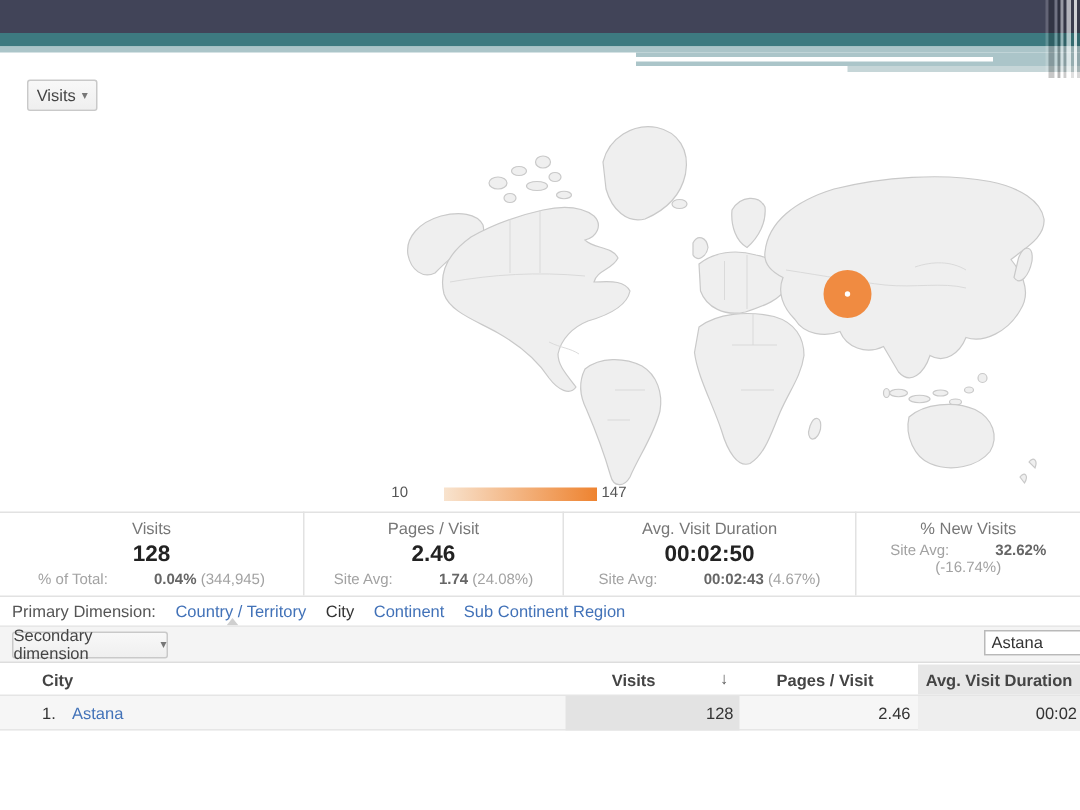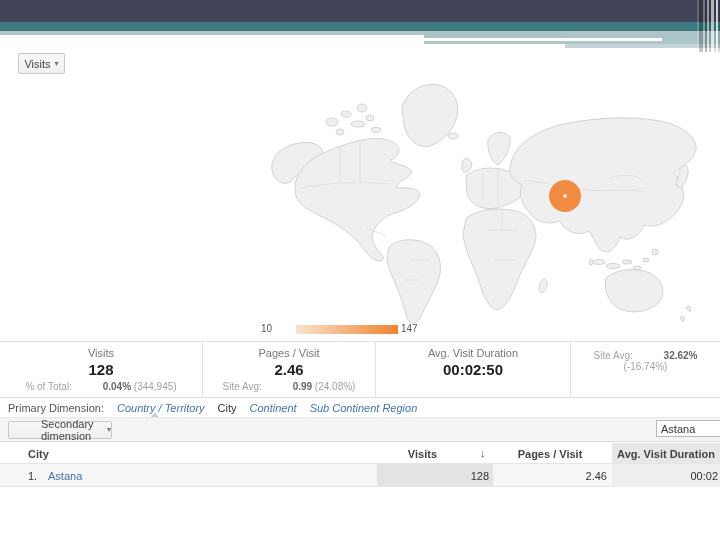--- a/index.html
+++ b/index.html
@@ -21,21 +21,21 @@
 
   
   .ga-btn {
     display:flex; align-items:center; justify-content:center; gap:4px;
     border:1px solid #c9c9c9; border-radius:2px;
     background:linear-gradient(#f8f8f8,#efefef);
     font-size:11px; color:#444; cursor:pointer;
   }
   .dd-arrow { font-size:8px; color:#777; line-height:1; }
   #visits-btn { left:18px; top:53px; width:47px; height:21px; }
-  #secondary-btn { left:8px; top:421px; width:104px; height:18px;padding-left:32px; }
+  #secondary-btn { left:8px; top:421px; width:104px; height:18px; }
 
   
   #map-svg { left:266px; top:78px; }
   .land { fill:#efefef; stroke:#c9c9c9; stroke-width:0.8; }
   .border-hint { fill:none; stroke:#d7d7d7; stroke-width:0.6; }
 
   
   .legend-label { top:323px; font-size:10px; color:#555; }
   #legend-min { left:250px; width:22px; text-align:right; }
   #legend-max { left:401px; }
@@ -48,21 +48,21 @@
   .scorecard { top:341px; height:56px; text-align:center; padding-top:6px; }
   .sc-label { font-size:11px; color:#777; }
   .sc-value { font-size:15px; font-weight:bold; color:#222; margin-top:2px; }
   .sc-sub   { font-size:10px; color:#a2a2a2; margin-top:3px; }
   .sc-sub b { color:#666;padding-left:28px; }
 
   
   #primary-row { left:0; top:399px; width:604px; height:18px;
     display:flex; align-items:center; padding-left:8px; gap:13px; font-size:11px; }
   .dim-label { color:#555; }
-  .dim-link { color:#4272b8; cursor:pointer;font-style:italic; }
+  .dim-link { color:#4272b8; cursor:pointer; }
   .dim-selected { color:#333; cursor:default; }
   #city-caret { left:151px; top:412px; width:0; height:0;
     border-left:4px solid transparent; border-right:4px solid transparent;
     border-bottom:5px solid #cfcfcf; }
 
   #secondary-bar { left:0; top:417px; width:720px; height:25px;
     background:#f4f4f4; border-top:1px solid #e7e7e7; border-bottom:1px solid #dddddd; }
   #search-box { left:656px; top:420px; width:70px; height:17px;
     border:1px solid #b9b9b9; font-size:11px; padding:0 4px;
     font-family:"Liberation Sans",sans-serif; color:#333; background:#fff; }
@@ -175,27 +175,29 @@
 <div class="abs vdiv" style="left:570px"></div>
 
 <div class="abs scorecard" style="left:0;width:202px">
   <div class="sc-label">Visits</div>
   <div class="sc-value">128</div>
   <div class="sc-sub"><span>% of Total: </span><b>0.04%</b><span> (344,945)</span></div>
 </div>
 <div class="abs scorecard" style="left:203px;width:172px">
   <div class="sc-label">Pages / Visit</div>
   <div class="sc-value">2.46</div>
-  <div class="sc-sub"><span>Site Avg: </span><b>0.99</b><span> (24.08%)</span></div>
+  <div class="sc-sub"><span>Site Avg: </span><b>1.74</b><span> (24.08%)</span></div>
 </div>
 <div class="abs scorecard" style="left:376px;width:194px">
   <div class="sc-label">Avg. Visit Duration</div>
   <div class="sc-value">00:02:50</div>
+  <div class="sc-sub"><span>Site Avg: </span><b>00:02:43</b><span> (4.67%)</span></div>
 </div>
 <div class="abs scorecard" style="left:571px;width:149px">
+  <div class="sc-label">% New Visits</div>
   <div class="sc-sub"><span>Site Avg: </span><b>32.62%</b><span> (-16.74%)</span></div>
 </div>
 
 <div class="abs" id="primary-row">
   <span class="dim-label">Primary Dimension:</span>
   <span class="dim-link">Country / Territory</span>
   <span class="dim-selected">City</span>
   <span class="dim-link">Continent</span>
   <span class="dim-link">Sub Continent Region</span>
 </div>

